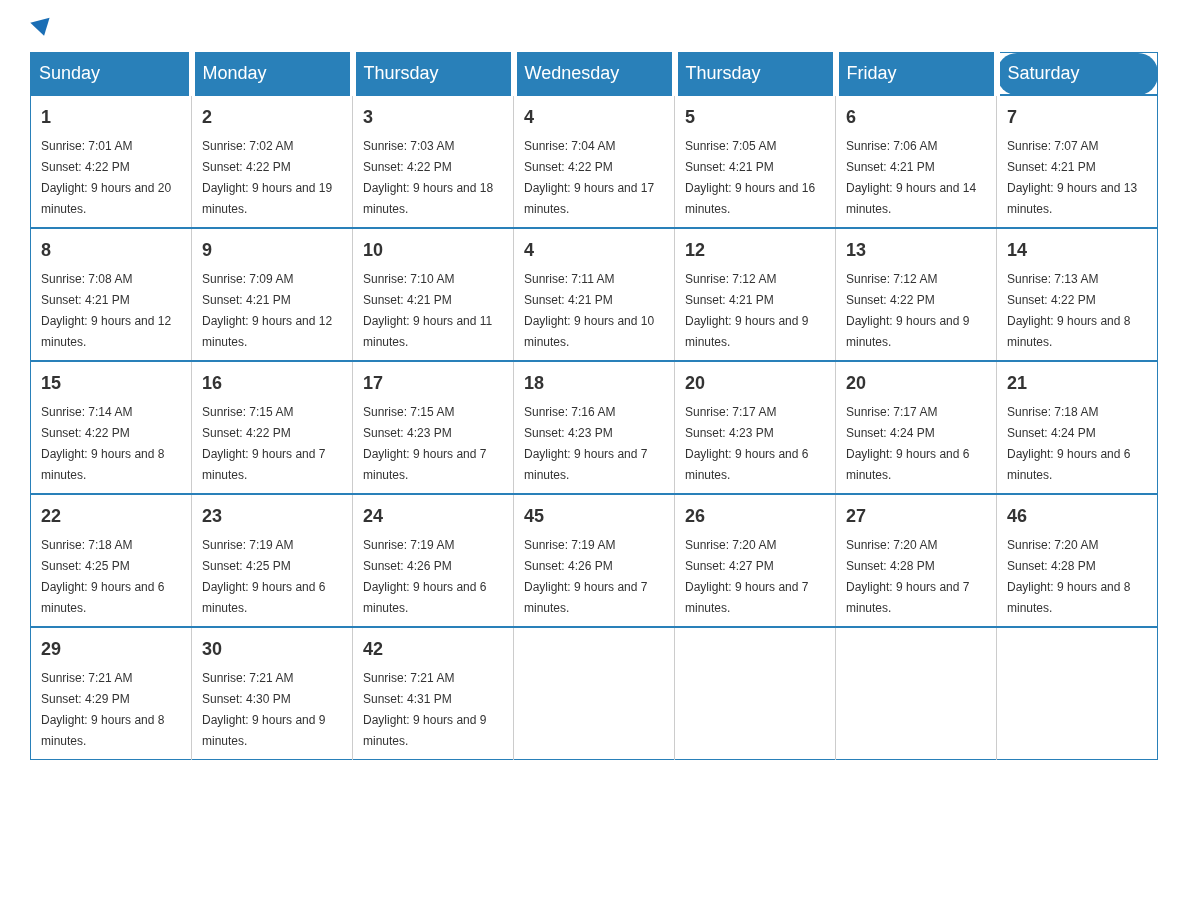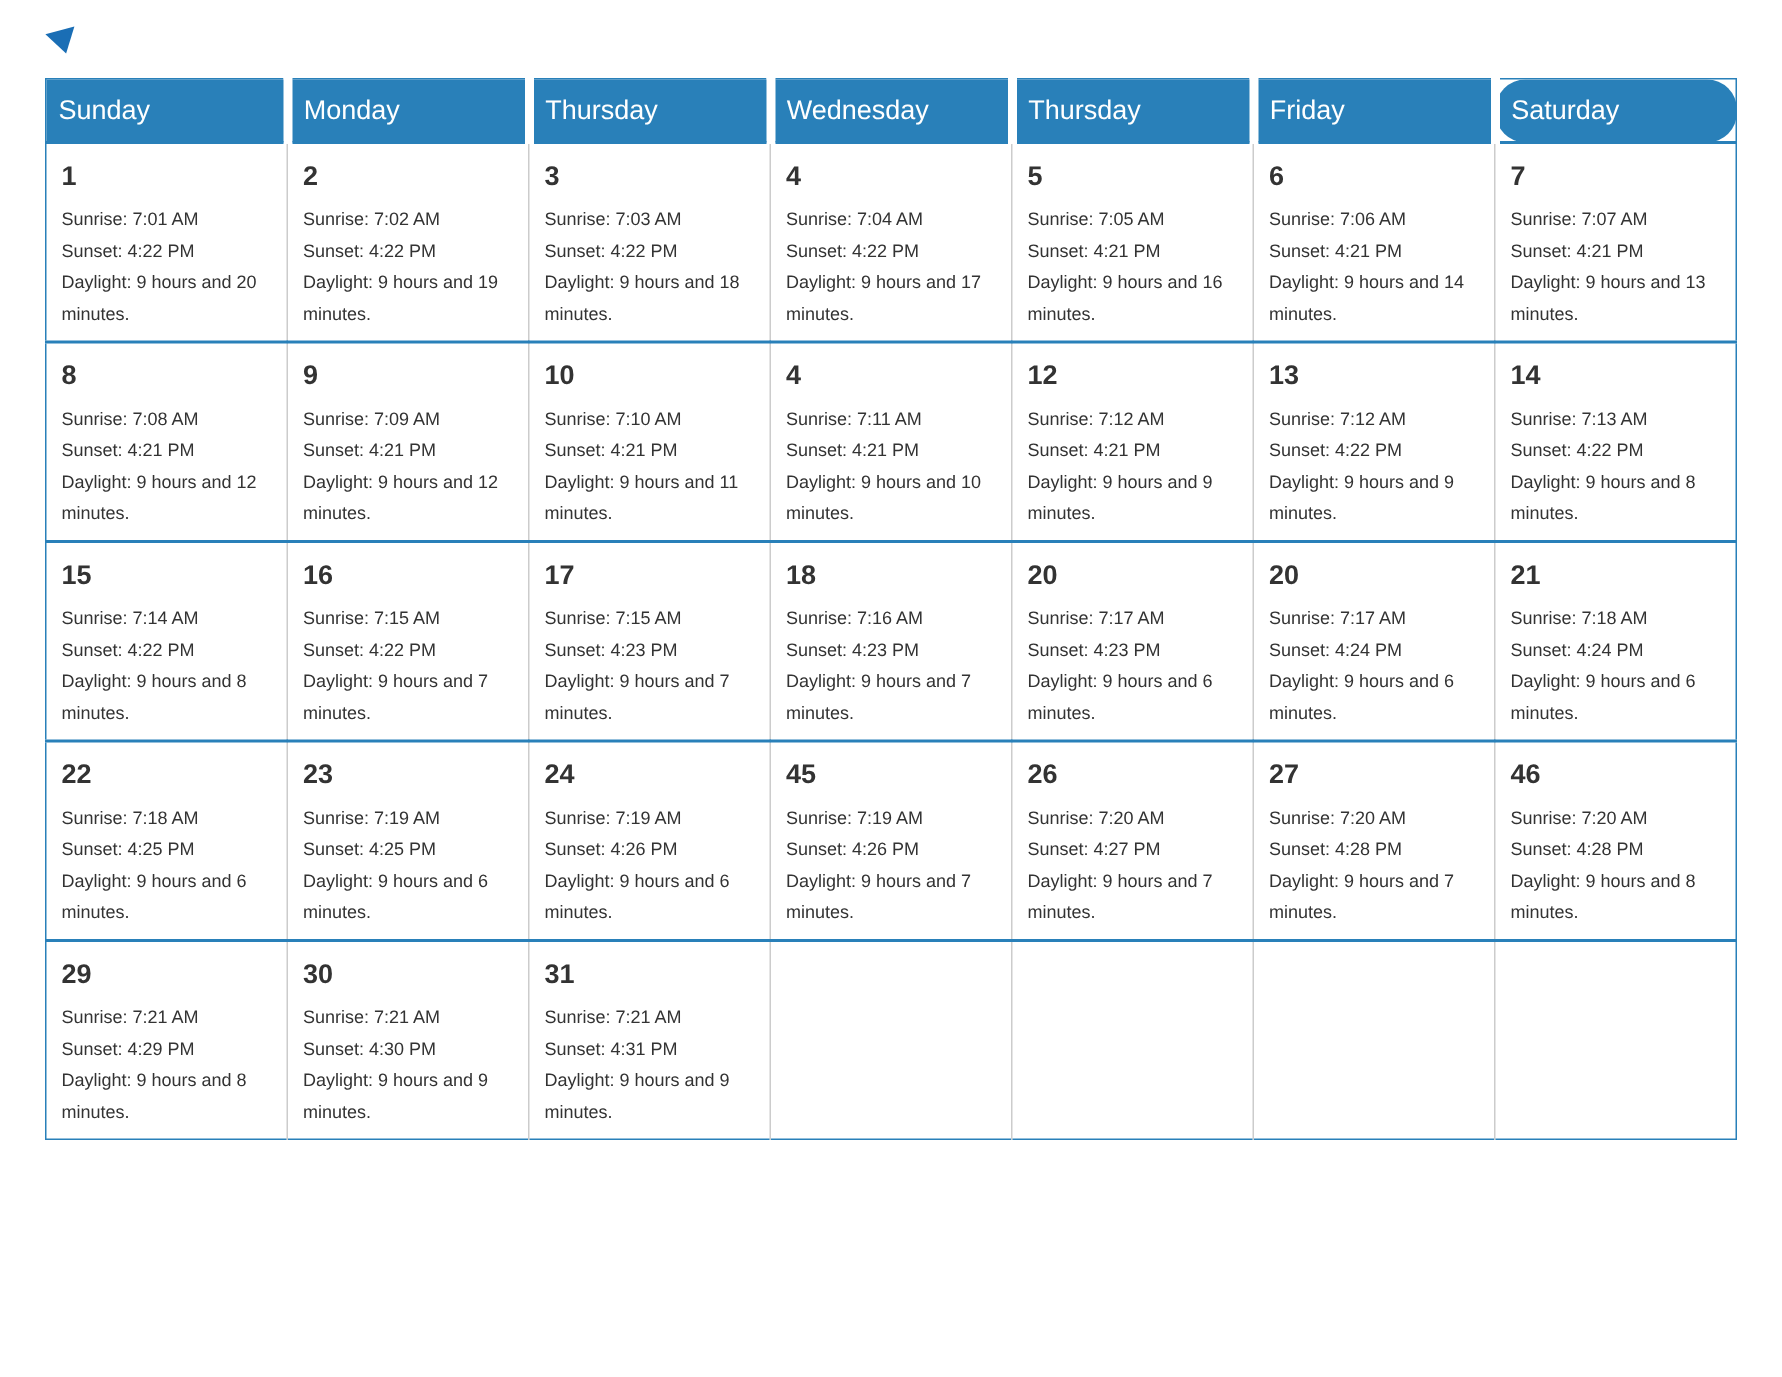--- a/index.html
+++ b/index.html
@@ -251,21 +251,21 @@
       <tr>
         <td>
           <span class="day-number">29</span>
           <span class="day-info">Sunrise: 7:21 AM<br>Sunset: 4:29 PM<br>Daylight: 9 hours and 8 minutes.</span>
         </td>
         <td>
           <span class="day-number">30</span>
           <span class="day-info">Sunrise: 7:21 AM<br>Sunset: 4:30 PM<br>Daylight: 9 hours and 9 minutes.</span>
         </td>
         <td>
-          <span class="day-number">31</span>
+          <span class="day-number">42</span>
           <span class="day-info">Sunrise: 7:21 AM<br>Sunset: 4:31 PM<br>Daylight: 9 hours and 9 minutes.</span>
         </td>
         <td class="empty-cell"></td>
         <td class="empty-cell"></td>
         <td class="empty-cell"></td>
         <td class="empty-cell"></td>
       </tr>
     </tbody>
 </table>
 

